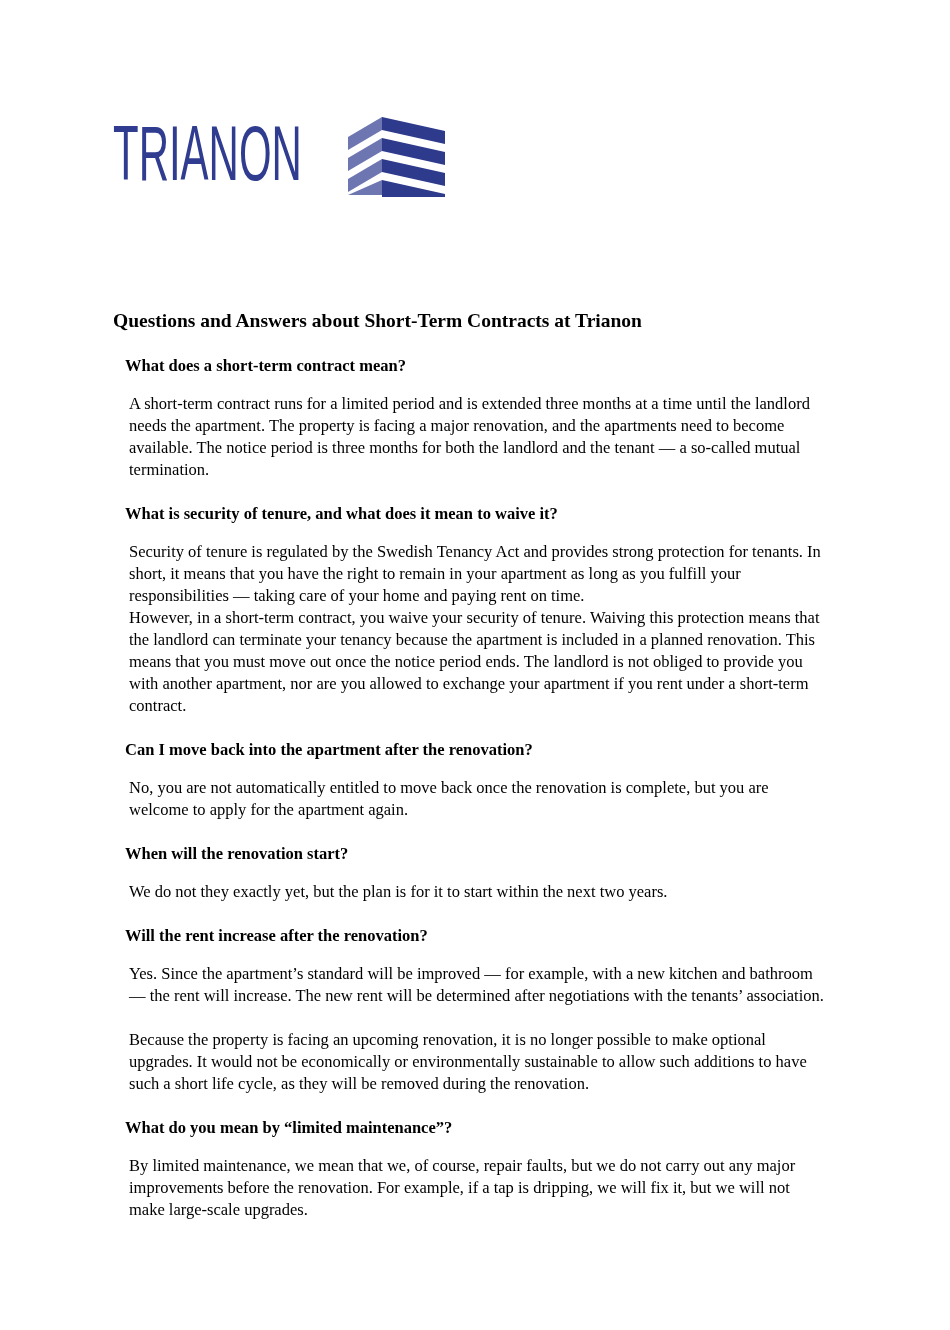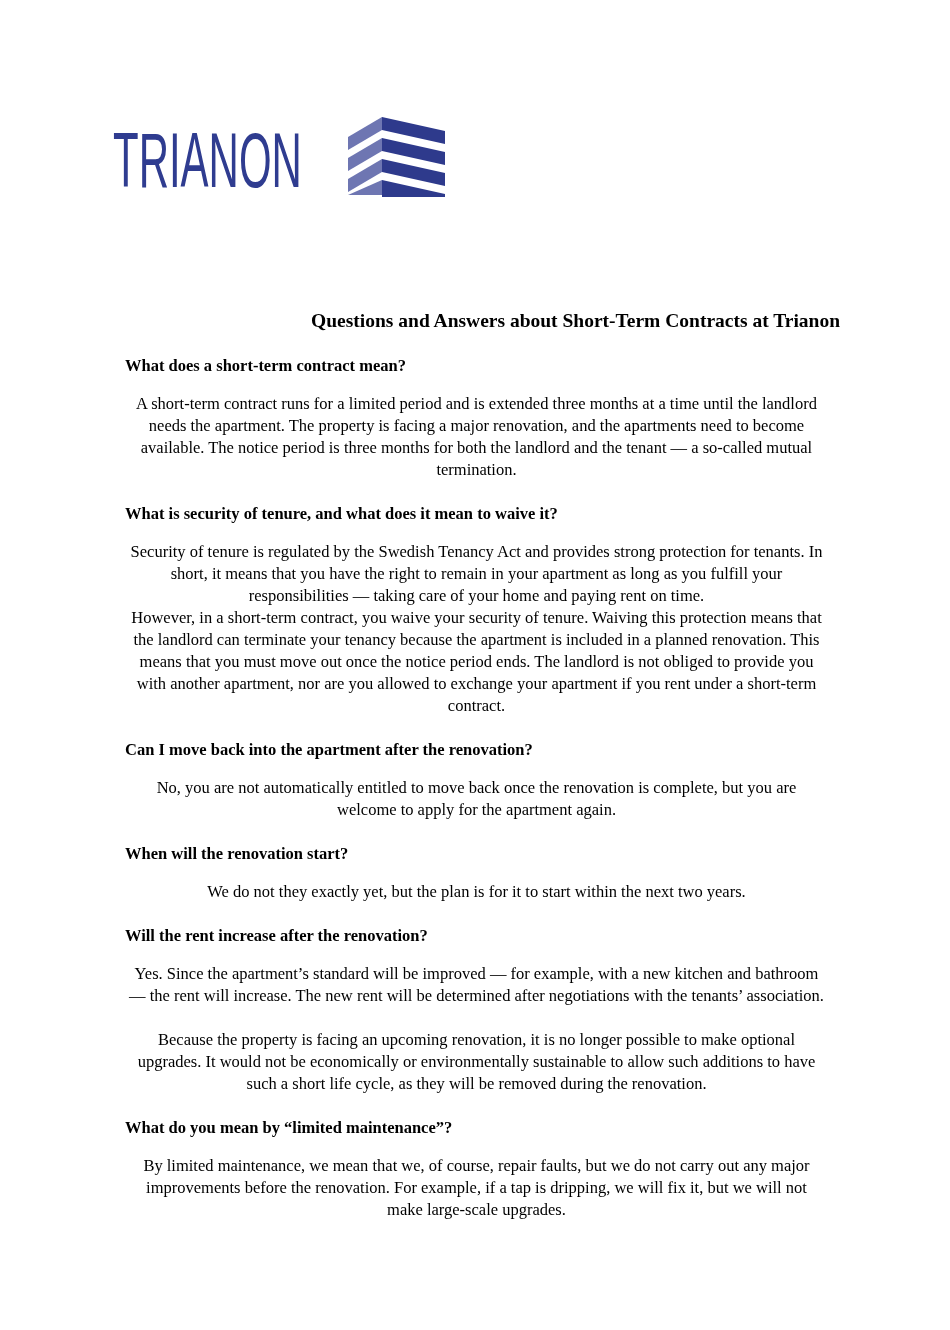--- a/index.html
+++ b/index.html
@@ -13,21 +13,21 @@
     color: #000000;
   }
   .content {
     position: absolute;
     left: 113px;
     top: 117px;
     width: 727px;
   }
   .logo-row {
     display: flex;
-    align-items: flex-end;
+    align-items: center;
     height: 80px;
     gap: 36px;
   }
   .logo-text {
     font-family: "Liberation Sans", sans-serif;
     font-size: 77px;
     font-weight: 400;
     line-height: 56px;
     color: #2f3c90;
     transform: scaleX(0.545);
@@ -40,35 +40,33 @@
     margin-left: -148px; 
     width: 97px;
     height: 80px;
     flex: 0 0 auto;
   }
   .doc-title {
     margin-top: 111px;
     font-size: 19.5px;
     font-weight: bold;
     line-height: 25px;
-    text-align: right;
   }
   .qa-section { margin-top: 22px; }
   .qa-question {
     margin: 12px;
     font-size: 16.5px;
     font-weight: bold;
     line-height: 22px;
   }
   .qa-answer {
     margin: 16px;
     font-size: 16.5px;
     line-height: 22px;
     white-space: pre-line;
-    text-align: center;
   }
 </style>
 </head>
 <body>
 
 <div class="page">
   <div class="content">
 
     <div class="logo-row">
       <div class="logo-text">TRIANON</div>

